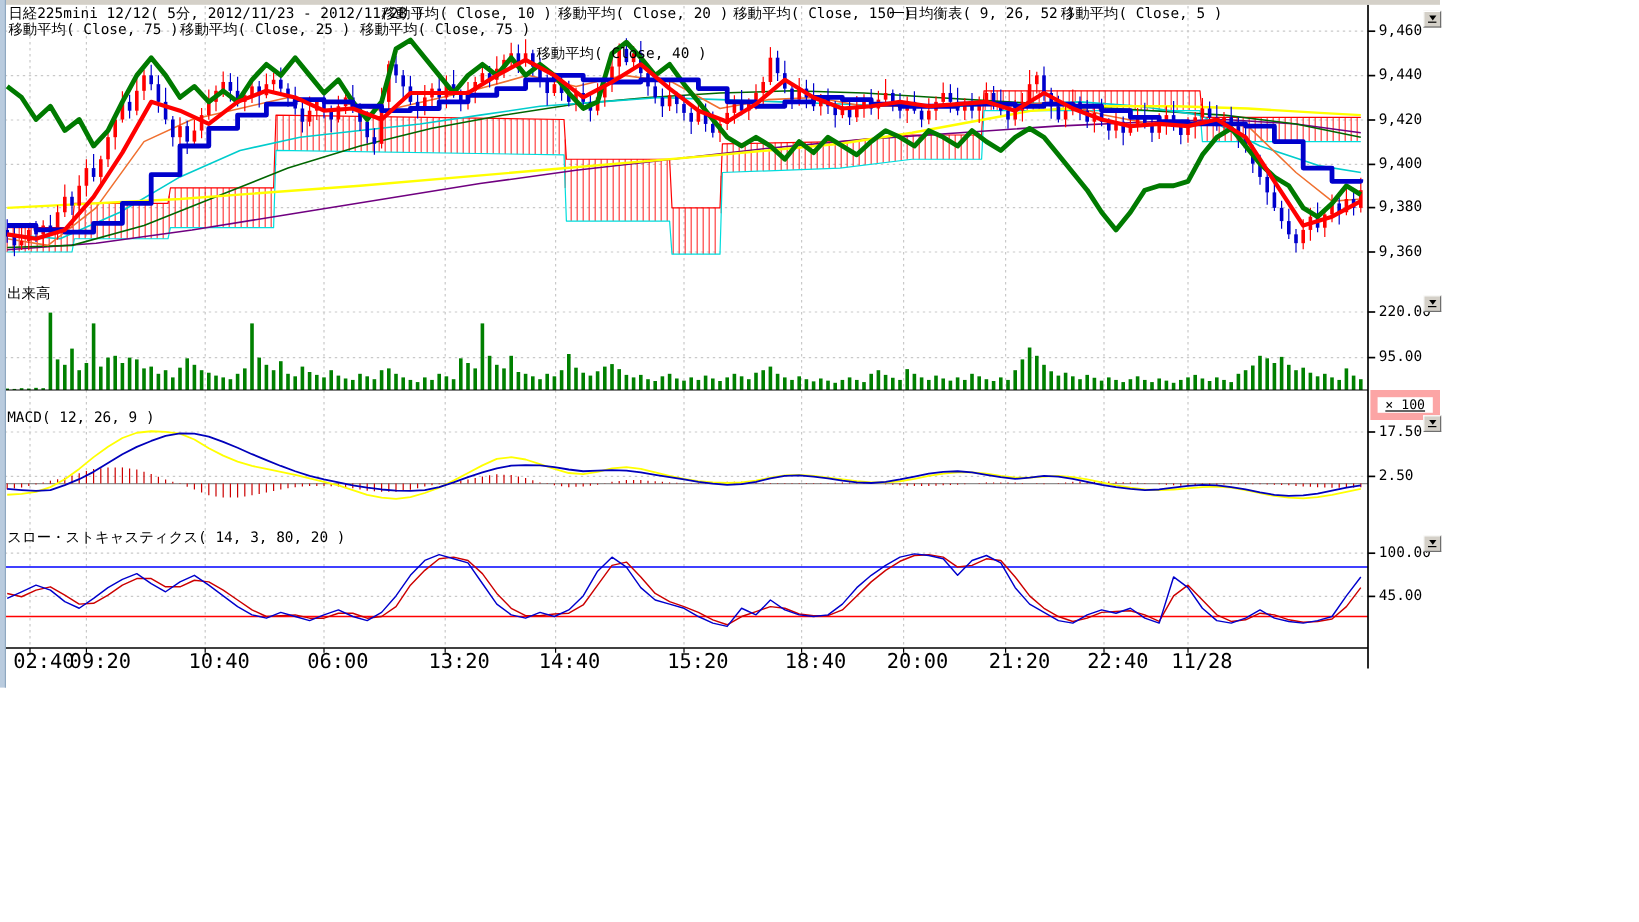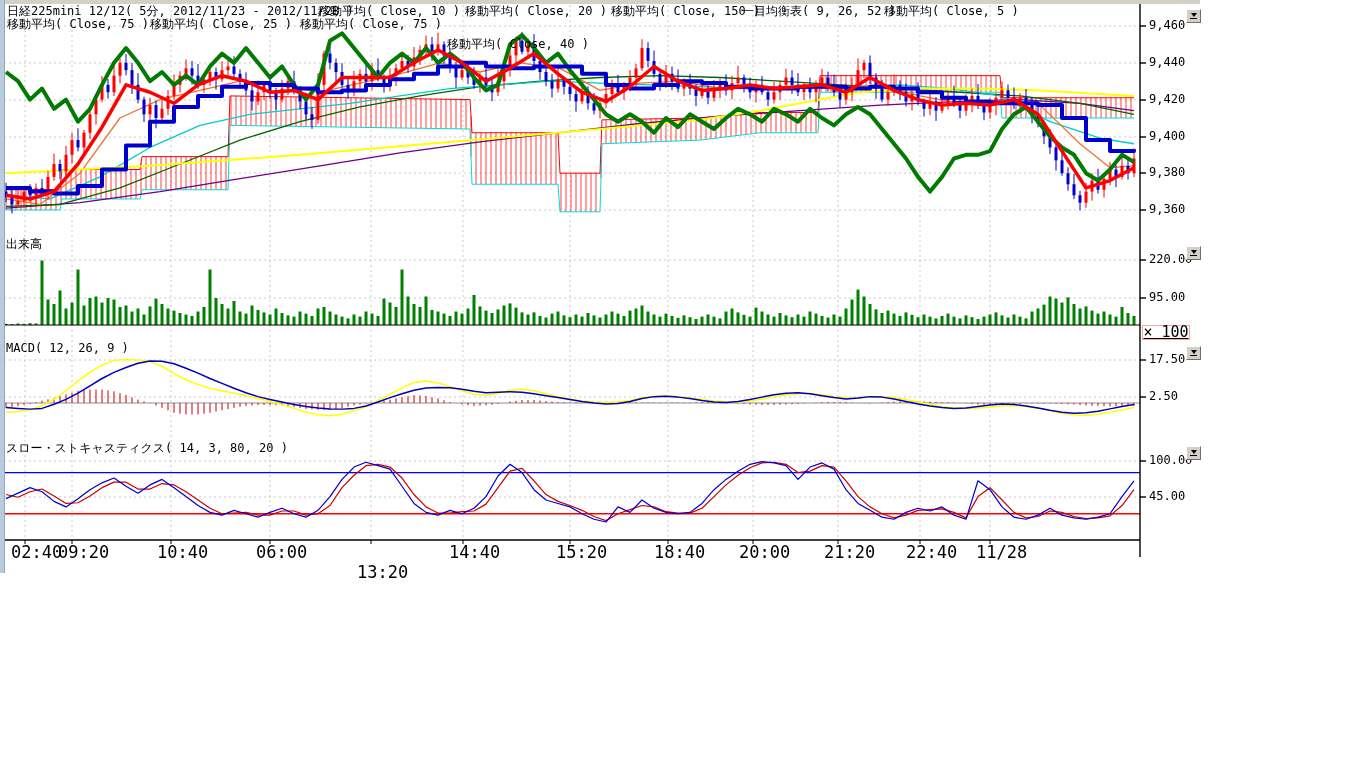--- a/index.html
+++ b/index.html
@@ -4,22 +4,22 @@
 <style>
   html,body{margin:0;padding:0;background:#fff;}
   #screen{position:relative;width:1366px;height:768px;background:#ffffff;overflow:hidden;
           font-family:"DejaVu Sans Mono","DejaVu Sans","Liberation Sans",sans-serif;color:#000;}
   .top-strip{position:absolute;left:0;top:0;width:1200px;height:4px;background:#d4d0c8;}
   .left-strip{position:absolute;left:0;top:0;width:4px;height:573px;background:#b9cbde;border-right:1px solid #8fa8c0;}
   .hdr-item{position:absolute;font-size:12px;line-height:13px;white-space:pre;}
   .panel-title{position:absolute;left:6px;font-size:12px;line-height:13px;white-space:pre;background:rgba(255,255,255,.0);}
   .ylab{position:absolute;left:1149px;font-size:12px;line-height:13px;white-space:pre;}
   .xlab{position:absolute;width:44px;text-align:center;font-size:17px;line-height:13px;top:546px;white-space:pre;}
-  .mult-box{position:absolute;left:1142px;top:325px;width:46px;height:13px;border:1px solid #fca5a5;
-            background:#fff;font-size:15px;line-height:13px;text-align:center;white-space:pre;text-decoration:underline;}
+  .mult-box{position:absolute;left:1142px;top:325px;width:46px;height:13px;border:6px solid #fca5a5;
+            background:#fff;font-size:11px;line-height:13px;text-align:center;white-space:pre;text-decoration:underline;}
   .dd{position:absolute;left:1186px;width:13px;height:12px;background:#d4d0c8;
       border-top:1px solid #fff;border-left:1px solid #fff;border-right:1px solid #6e6e6e;border-bottom:1px solid #6e6e6e;
       display:flex;flex-direction:column;align-items:center;justify-content:center;cursor:pointer;}
   .dd .tri{width:0;height:0;border-left:3px solid transparent;border-right:3px solid transparent;border-top:4px solid #000;}
   .dd .bar{width:7px;height:1px;background:#000;margin-top:1px;}
   #chart-svg{position:absolute;left:0;top:0;}
 </style>
 </head>
 <body>
 
@@ -1131,21 +1131,21 @@
       <div class="ylab" style="top: 353px;">17.50</div>
       <div class="ylab" style="top: 390px;">2.50</div>
       <div class="ylab" style="top: 454px;">100.00</div>
       <div class="ylab" style="top: 490px;">45.00</div>
     </div>
   <div id="xlabels">
       <div class="xlab" style="left: 11px;">02:40</div>
       <div class="xlab" style="left: 58px;">09:20</div>
       <div class="xlab" style="left: 157px;">10:40</div>
       <div class="xlab" style="left: 256px;">06:00</div>
-      <div class="xlab" style="left: 357px; margin-top: 20px;">13:20</div>
+      <div class="xlab" style="left: 357px;">13:20</div>
       <div class="xlab" style="left: 449px;">14:40</div>
       <div class="xlab" style="left: 556px;">15:20</div>
       <div class="xlab" style="left: 654px;">18:40</div>
       <div class="xlab" style="left: 739px;">20:00</div>
       <div class="xlab" style="left: 824px;">21:20</div>
       <div class="xlab" style="left: 906px;">22:40</div>
       <div class="xlab" style="left: 976px;">11/28</div>
     </div>
   <div id="dropdowns">
       <div class="dd" style="top: 9px;">

